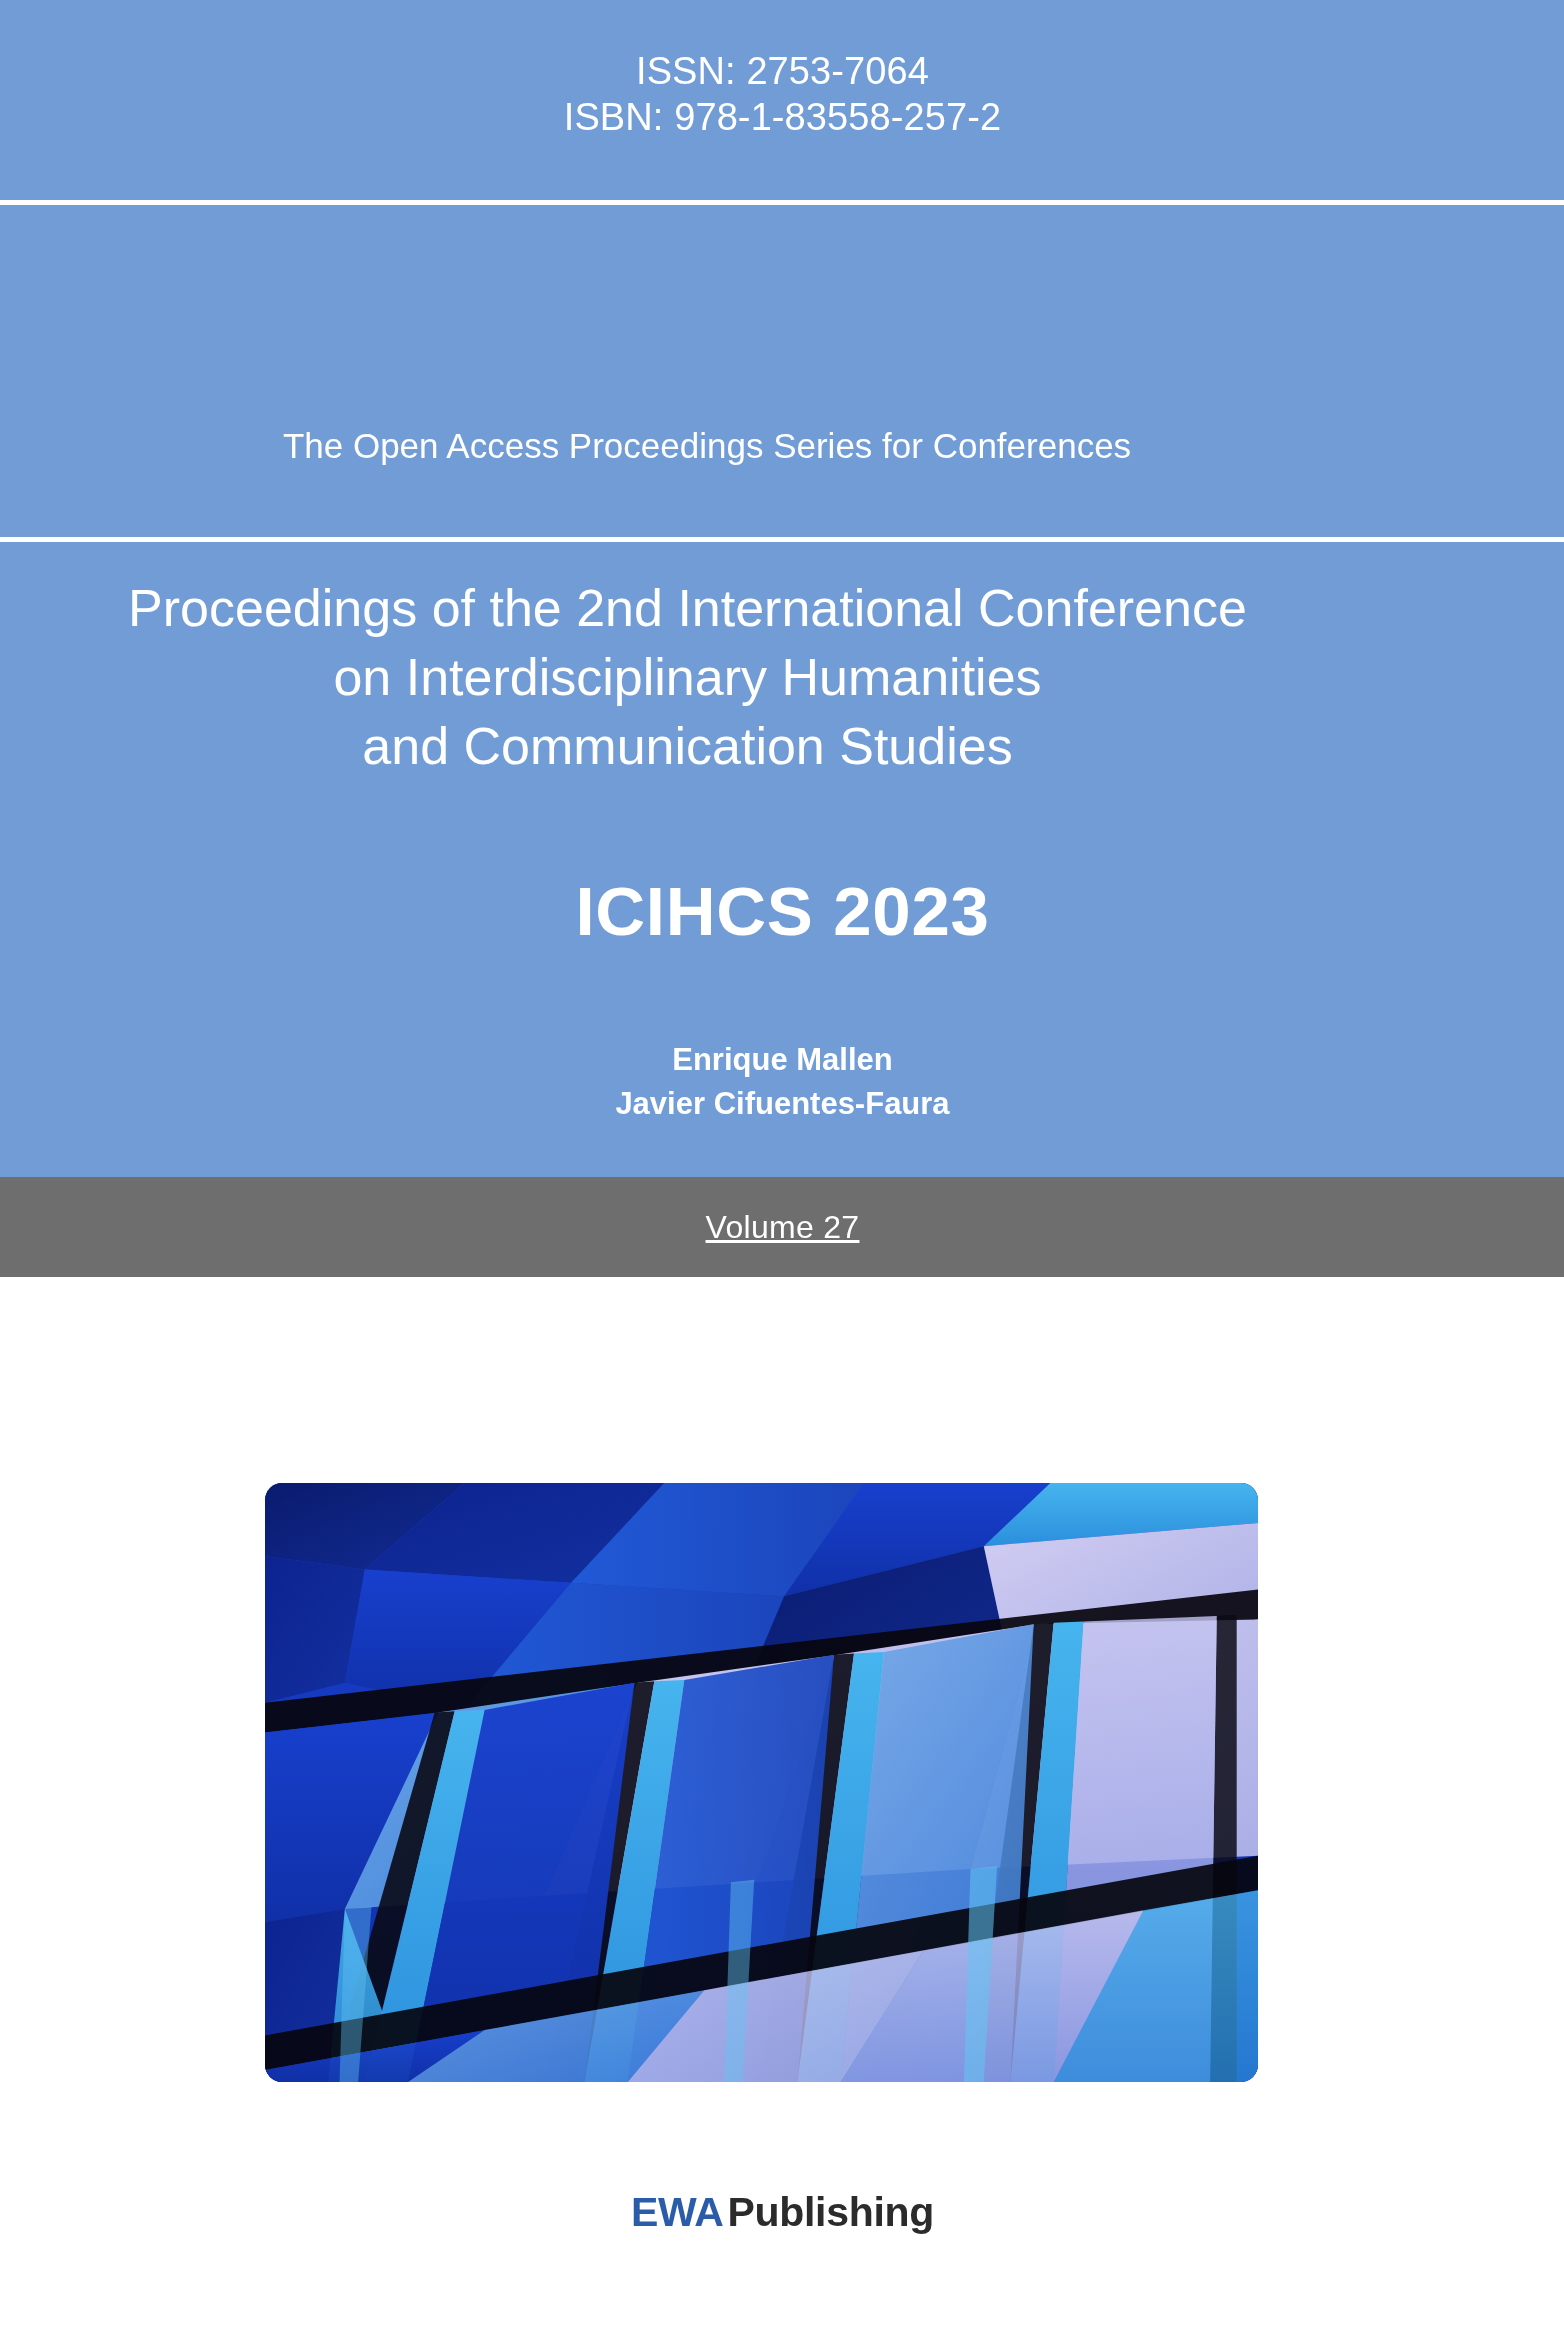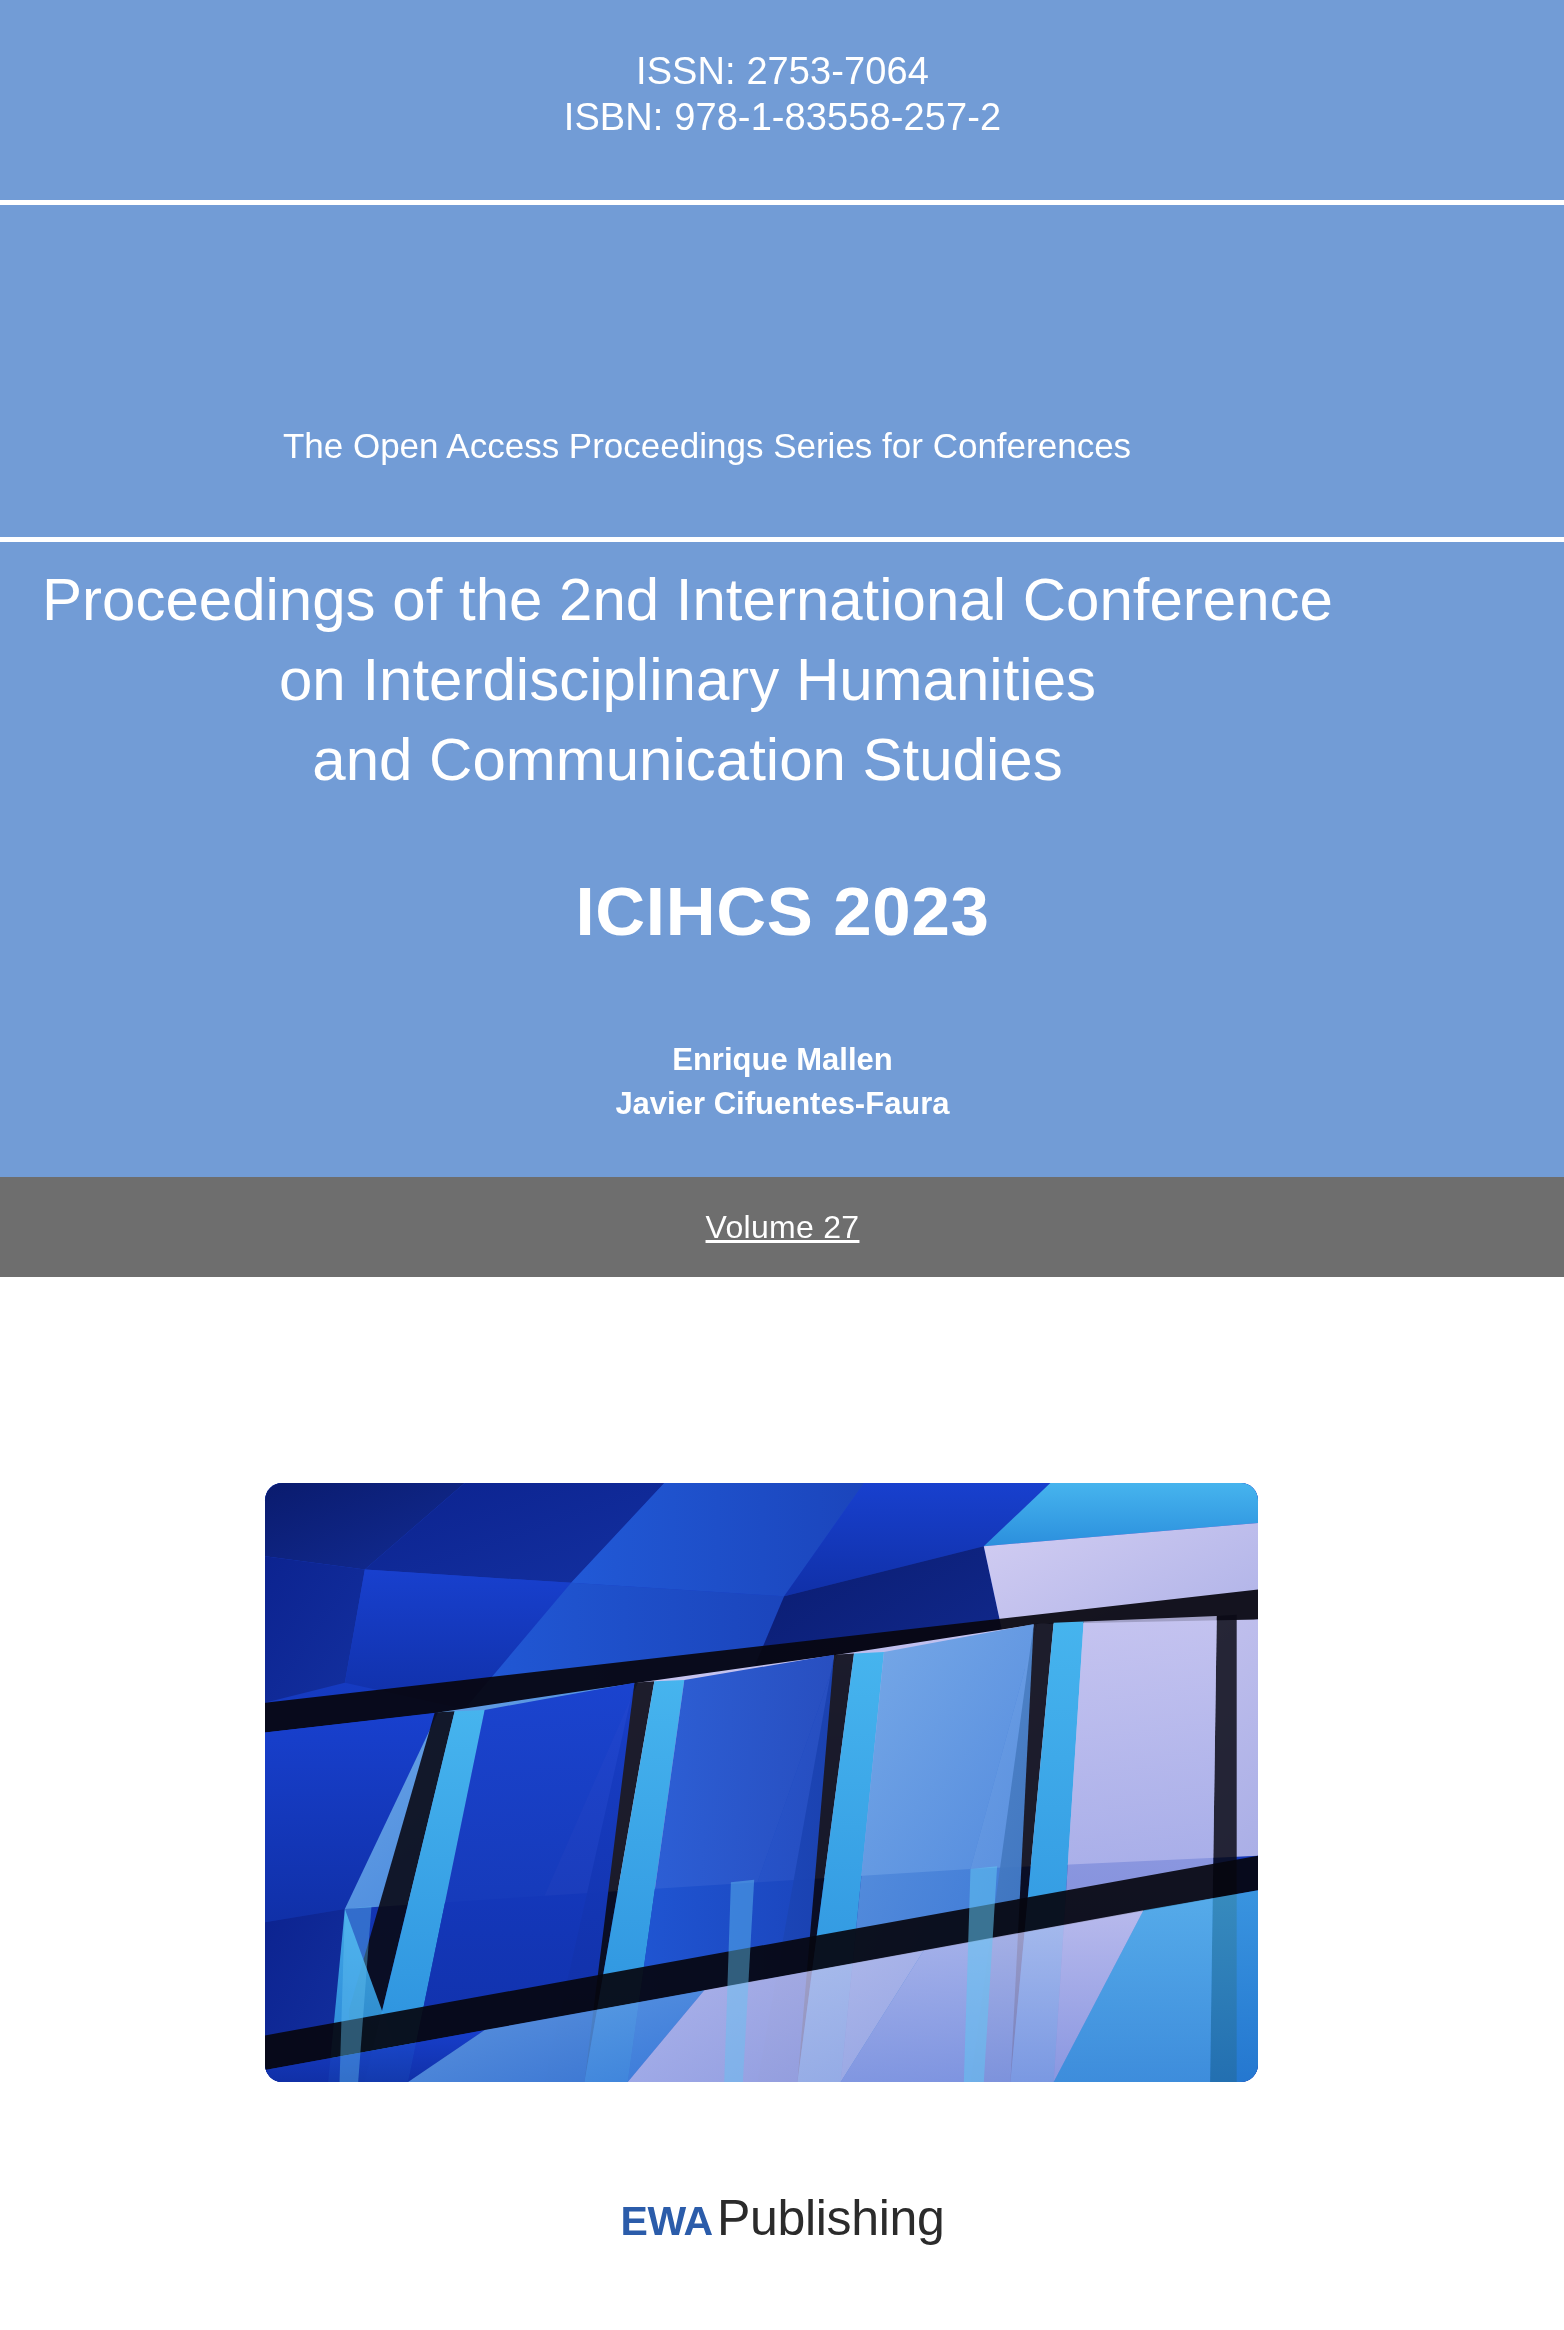--- a/index.html
+++ b/index.html
@@ -73,25 +73,25 @@
     text-align: center;
     color: #ffffff;
     font-size: 35px;
     font-weight: 400;
     white-space: nowrap;
   }
 
   .proceedings-title {
     position: absolute;
     left: 0;
-    top: 560px;
+    top: 574px;
     width: 1375px;
     text-align: center;
     color: #ffffff;
-    font-size: 60px;
+    font-size: 52px;
     font-weight: 400;
     line-height: 1.33;
   }
   .proceedings-title div { white-space: nowrap; }
 
   .acronym {
     position: absolute;
     left: 0;
     top: 872px;
     width: 1565px;
@@ -164,22 +164,22 @@
     white-space: nowrap;
   }
   .publisher-ewa {
     font-size: 41px;
     font-weight: 700;
     color: #2B5CAA;
     letter-spacing: -0.3px;
     margin-top: 44px;
   }
   .publisher-word {
-    font-size: 50px;
-    font-weight: 400;
+    font-size: 41px;
+    font-weight: 700;
     color: #2B2B2B;
     letter-spacing: -0.3px;
     margin-left: 4px;
   }
 </style>
 </head>
 <body>
 
 <div class="cover">
 

